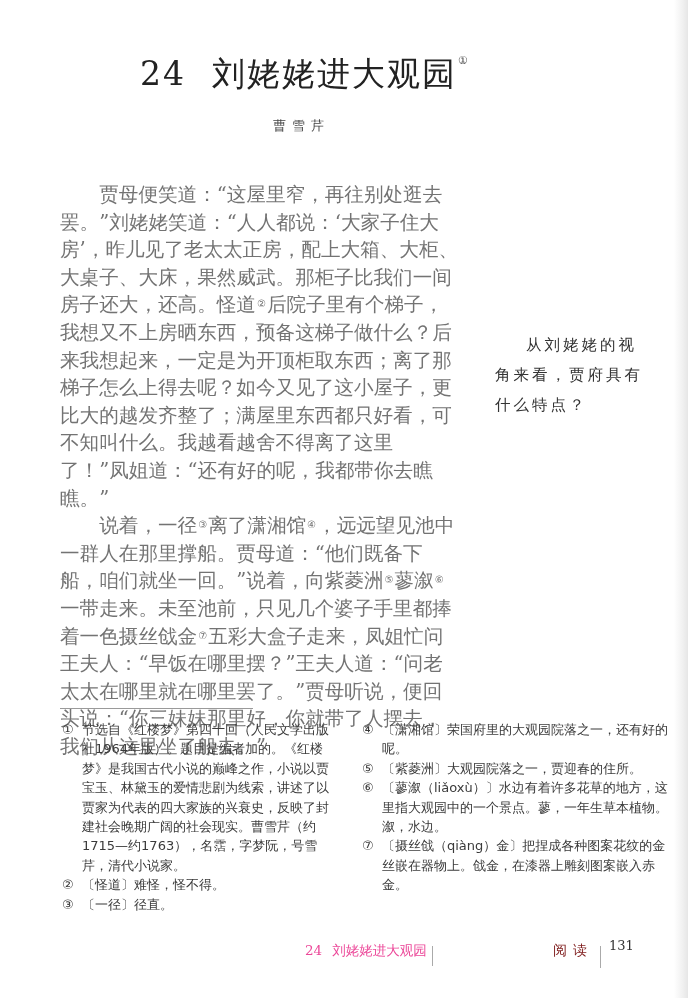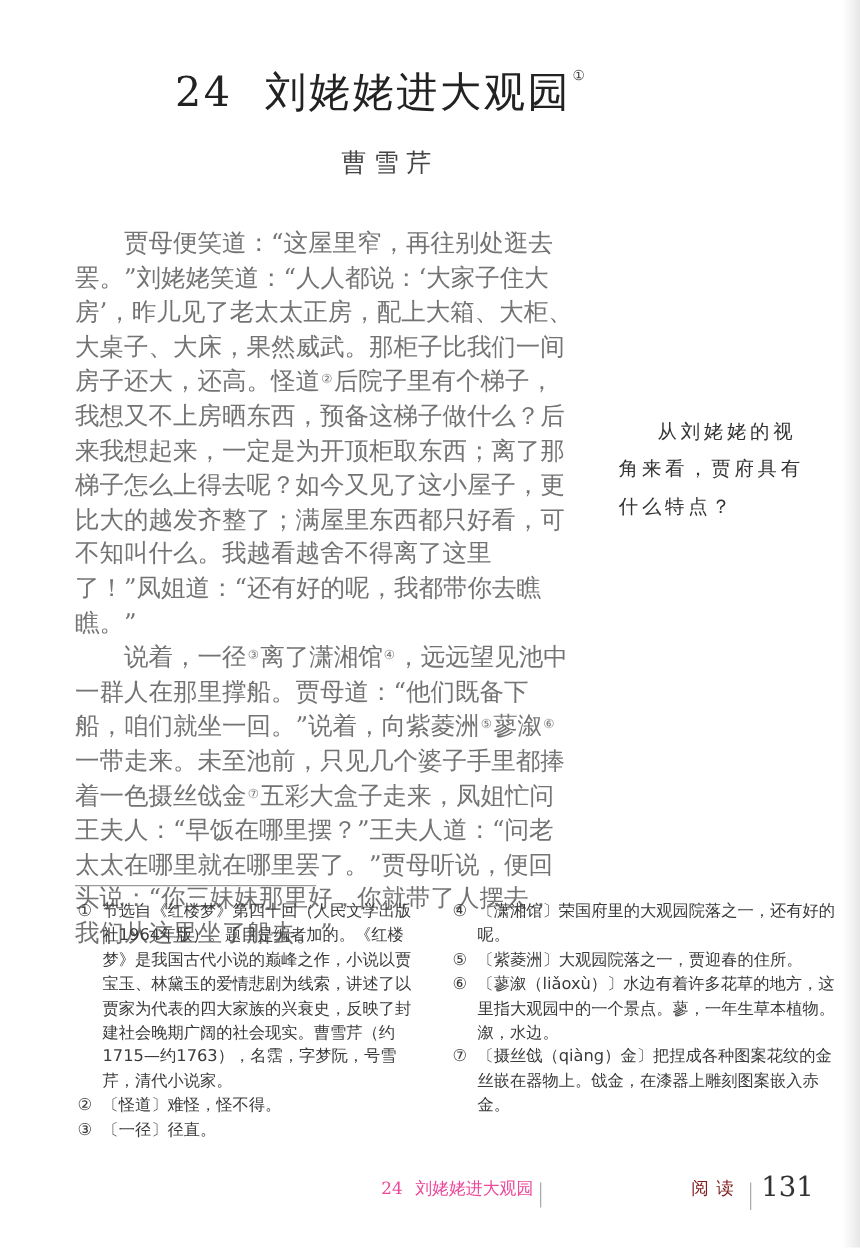--- a/index.html
+++ b/index.html
@@ -11,21 +11,21 @@
     position:absolute; right:0; top:0; width:14px; height:998px;
     background:linear-gradient(to right, #ffffff, #f1f1f1 60%, #e6e6e6);
   }
   .title {
     position:absolute; left:140px; top:52px; font-size:33px; letter-spacing:2px; color:#222;
     white-space:nowrap; font-family:"DejaVu Serif", serif;
   }
   .title .num { margin-right:26px; }
   .title sup { font-size:11px; vertical-align:top; position:relative; top:2px; margin-left:1px; color:#444; }
   .author {
-    position:absolute; left:273px; top:117px; font-size:20px; letter-spacing:6px; color:#444;
+    position:absolute; left:273px; top:117px; font-size:13px; letter-spacing:6px; color:#444;
     font-family:Liberation Mono, monospace;
   }
   .body-text {
     position:absolute; left:60px; top:181px; width:400px;
     font-size:19.6px; line-height:27.6px; color:#737373;
   }
   .body-text p { margin:0; text-indent:2em; }
   .body-text sup { font-size:10px; vertical-align:top; position:relative; top:-1px; margin:0 1px; }
   .side-note {
     position:absolute; left:479px; top:314px; width:190px;
@@ -47,21 +47,21 @@
   .fn .txt { flex:1; }
   .footer-left {
     position:absolute; left:305px; top:942px; font-size:13.5px; color:#ec4899; white-space:nowrap;
   }
   .footer-left .fnum { margin-right:10px; }
   .footer-sep1 { position:absolute; left:432px; top:946px; width:1px; height:20px; background:#aaa; }
   .footer-right {
     position:absolute; left:553px; top:942px; font-size:14px; color:#7f1d1d; letter-spacing:6px;
   }
   .footer-sep2 { position:absolute; left:600px; top:946px; width:1px; height:22px; background:#aaa; }
-  .page-num { position:absolute; left:609px; top:938px; font-size:22px; color:#333; }
+  .page-num { position:absolute; left:609px; top:938px; font-size:13px; color:#333; }
 </style>
 </head>
 <body>
 
 <div class="page-edge"></div>
 
 <div class="title">
   <span class="num">24</span><span>刘姥姥进大观园</span><sup>①</sup>
 </div>
 

